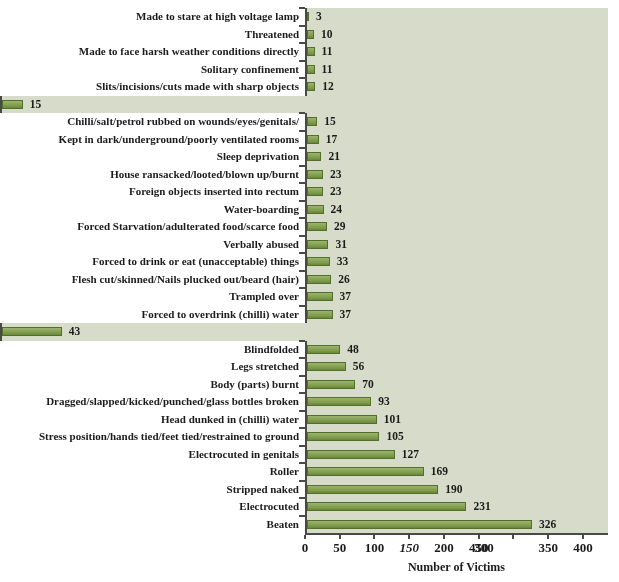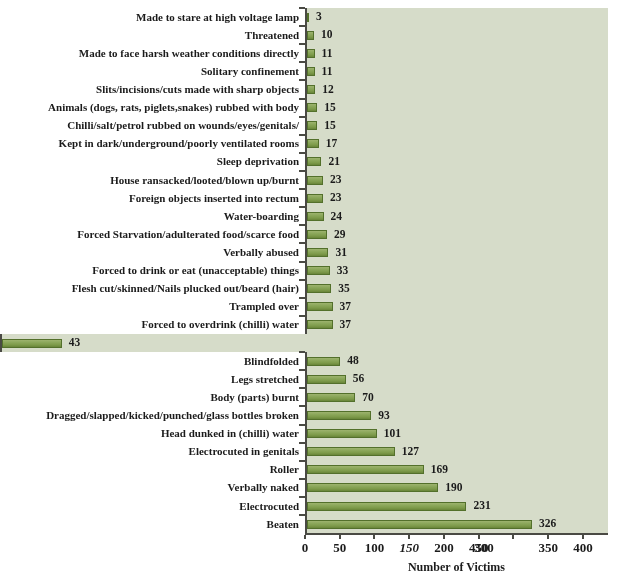--- a/index.html
+++ b/index.html
@@ -127,21 +127,20 @@
         </div>
       </div>
       <div class="row">
         <div class="cat-label">Slits/incisions/cuts made with sharp objects</div>
         <div class="bar-cell">
           <div class="bar" style="width: 2.75229%;"></div>
           <div class="val">12</div>
         </div>
       </div>
       <div class="row">
-        <div class="cat-label">Animals (dogs, rats, piglets,snakes) rubbed with body</div>
         <div class="bar-cell">
           <div class="bar" style="width: 3.44037%;"></div>
           <div class="val">15</div>
         </div>
       </div>
       <div class="row">
         <div class="cat-label">Chilli/salt/petrol rubbed on wounds/eyes/genitals/</div>
         <div class="bar-cell">
           <div class="bar" style="width: 3.44037%;"></div>
           <div class="val">15</div>
@@ -200,21 +199,21 @@
         <div class="cat-label">Forced to drink or eat (unacceptable) things</div>
         <div class="bar-cell">
           <div class="bar" style="width: 7.56881%;"></div>
           <div class="val">33</div>
         </div>
       </div>
       <div class="row">
         <div class="cat-label">Flesh cut/skinned/Nails plucked out/beard (hair)</div>
         <div class="bar-cell">
           <div class="bar" style="width: 8.02752%;"></div>
-          <div class="val">35</div>
+          <div class="val">26</div>
         </div>
       </div>
       <div class="row">
         <div class="cat-label">Trampled over</div>
         <div class="bar-cell">
           <div class="bar" style="width: 8.48624%;"></div>
           <div class="val">37</div>
         </div>
       </div>
       <div class="row">
@@ -259,35 +258,42 @@
         </div>
       </div>
       <div class="row">
         <div class="cat-label">Head dunked in (chilli) water</div>
         <div class="bar-cell">
           <div class="bar" style="width: 23.1651%;"></div>
           <div class="val">101</div>
         </div>
       </div>
       <div class="row">
+        <div class="cat-label">Stress position/hands tied/feet tied/restrained to ground</div>
+        <div class="bar-cell">
+          <div class="bar" style="width: 24.0826%;"></div>
+          <div class="val">105</div>
+        </div>
+      </div>
+      <div class="row">
         <div class="cat-label">Electrocuted in genitals</div>
         <div class="bar-cell">
           <div class="bar" style="width: 29.1284%;"></div>
           <div class="val">127</div>
         </div>
       </div>
       <div class="row">
         <div class="cat-label">Roller</div>
         <div class="bar-cell">
           <div class="bar" style="width: 38.7615%;"></div>
           <div class="val">169</div>
         </div>
       </div>
       <div class="row">
-        <div class="cat-label">Verbally naked</div>
+        <div class="cat-label">Stripped naked</div>
         <div class="bar-cell">
           <div class="bar" style="width: 43.578%;"></div>
           <div class="val">190</div>
         </div>
       </div>
       <div class="row">
         <div class="cat-label">Electrocuted</div>
         <div class="bar-cell">
           <div class="bar" style="width: 52.9817%;"></div>
           <div class="val">231</div>

